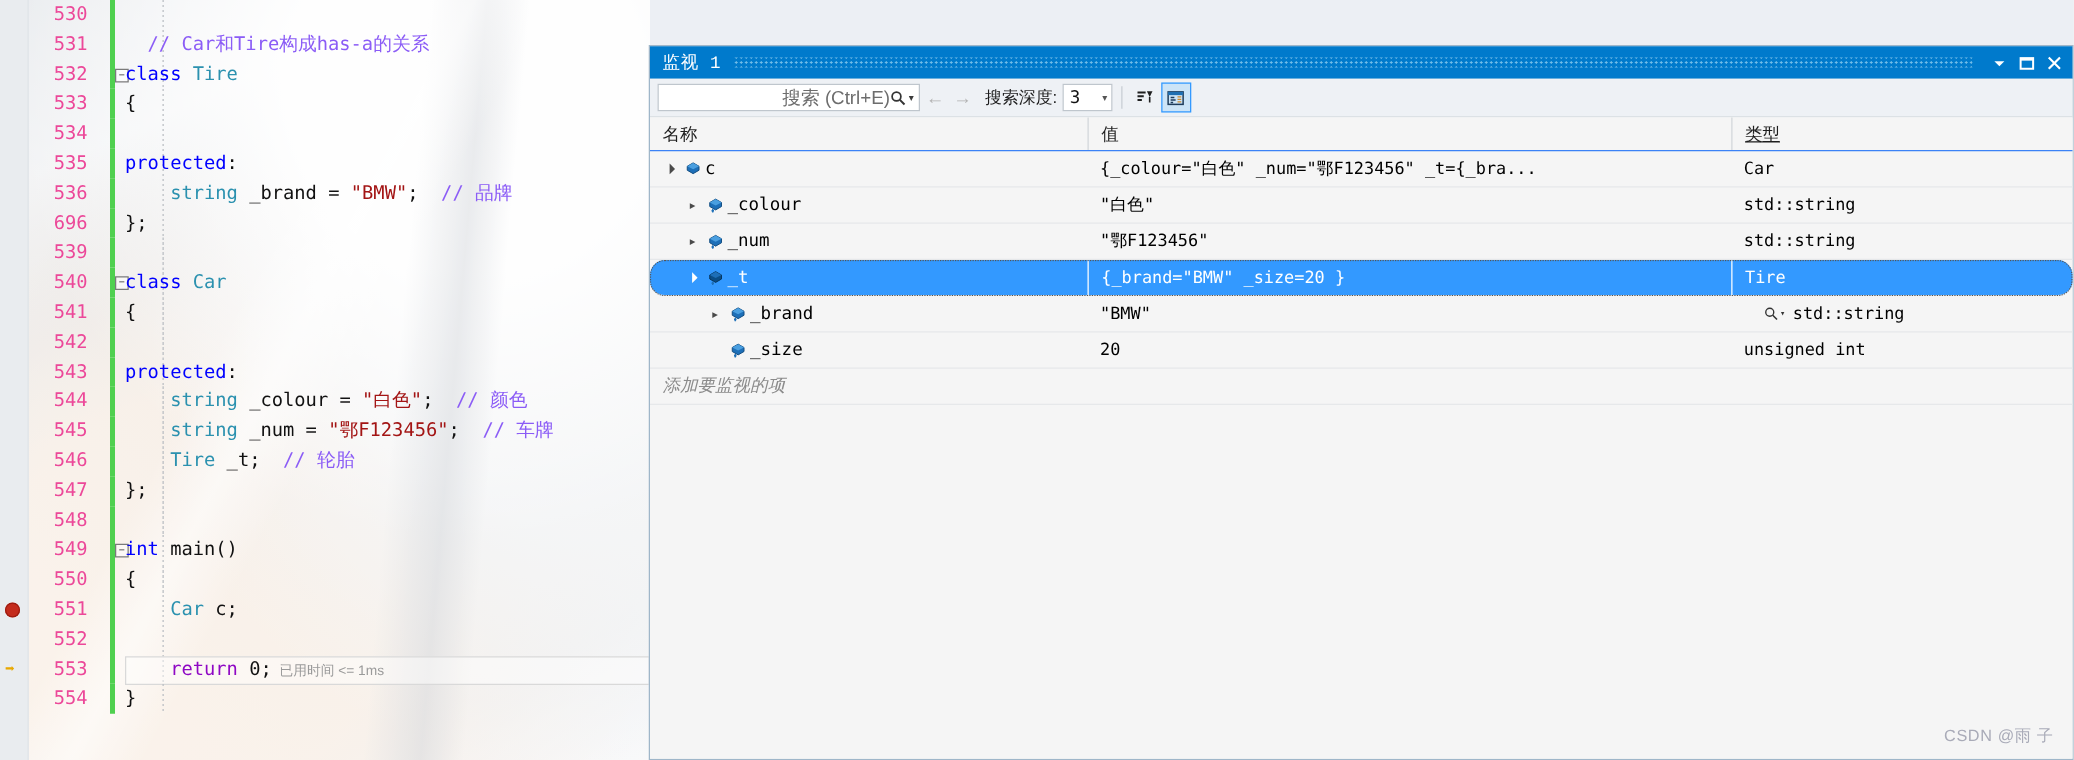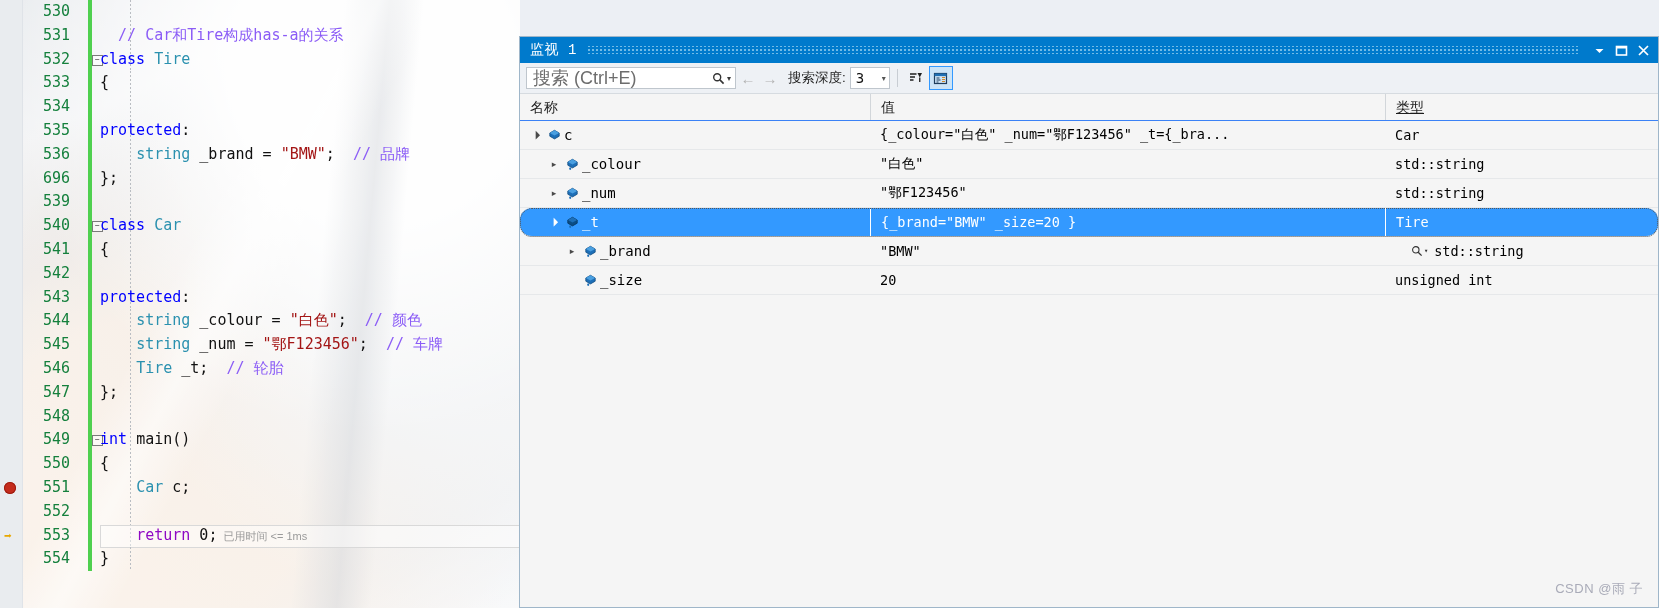--- a/index.html
+++ b/index.html
@@ -41,21 +41,21 @@
   }
   #editor .codewrap{position:absolute;left:0;top:0;right:0;bottom:0;}
 
   .line{
     position:relative;height:23.8px;line-height:23.8px;
     font-family:"DejaVu Sans Mono","Liberation Mono",monospace;
     font-size:15px;white-space:pre;
   }
   .ln{
     position:absolute;left:22px;width:48px;text-align:right;
-    color:#15803d;font-size:15px;
+    color:#ec4899;font-size:15px;
   }
   .chgbar{position:absolute;left:88px;top:0;width:4px;height:100%;background:#4fd04f;}
   .code{position:absolute;left:100px;top:0;}
   .fold{
     position:absolute;left:92px;top:7px;width:9px;height:9px;
     border:1px solid #7a7a7a;background:rgba(255,255,255,.5);
     font-size:8px;line-height:7px;text-align:center;color:#444;
     font-family:"DejaVu Sans Mono",monospace;
   }
   .guide{position:absolute;left:130px;top:0;width:1px;height:100%;
@@ -100,21 +100,21 @@
   #watch .titlebar .tbtn svg{display:block;}
 
   #watch .toolbar{
     height:31px;background:#eef1f5;border-bottom:1px solid #d6dbe0;
     display:flex;align-items:center;padding:0 6px;box-sizing:border-box;gap:2px;
   }
   .searchbox{
     width:210px;height:22px;background:#fff;border:1px solid #bfc6cd;
     display:flex;align-items:center;padding:0 4px 0 6px;box-sizing:border-box;
   }
-  .searchbox .ph{flex:1;color:#6d6d6d;font-size:18px;white-space:nowrap;}
+  .searchbox .ph{flex:1;color:#6d6d6d;font-size:15px;white-space:nowrap;text-align:right;}
   .searchbox .mag{display:flex;align-items:center;color:#3b3b3b;}
   .searchbox .caret{font-size:8px;color:#3b3b3b;margin-left:2px;}
   .navbtn{width:20px;text-align:center;color:#b2b2b2;font-size:15px;}
   .depth-label{font-size:13.5px;color:#1e1e1e;margin:0 2px 0 6px;white-space:nowrap;}
   .spin{
     width:40px;height:22px;border:1px solid #bfc6cd;background:#fff;
     display:flex;align-items:center;justify-content:space-between;
     padding:0 3px 0 5px;box-sizing:border-box;
   }
   .spin .val{font-size:14px;color:#111;font-family:"DejaVu Sans Mono",monospace;}
@@ -388,17 +388,22 @@
             </span>
             <span class="nm">_size</span>
           </div>
           <div class="cell value">
             <span>20</span>
           </div>
           <div class="cell type">
             <span>unsigned int</span>
           </div>
         </div>
+        <div class="addrow">
+          <div class="cell name">添加要监视的项</div>
+          <div class="cell value" style="border-left: 1px solid rgb(230, 232, 234);"></div>
+          <div class="cell type"></div>
+        </div>
       </div>
   </div>
 </div>
 
 <div class="watermark">CSDN @雨 子</div>
 
 </body></html>

